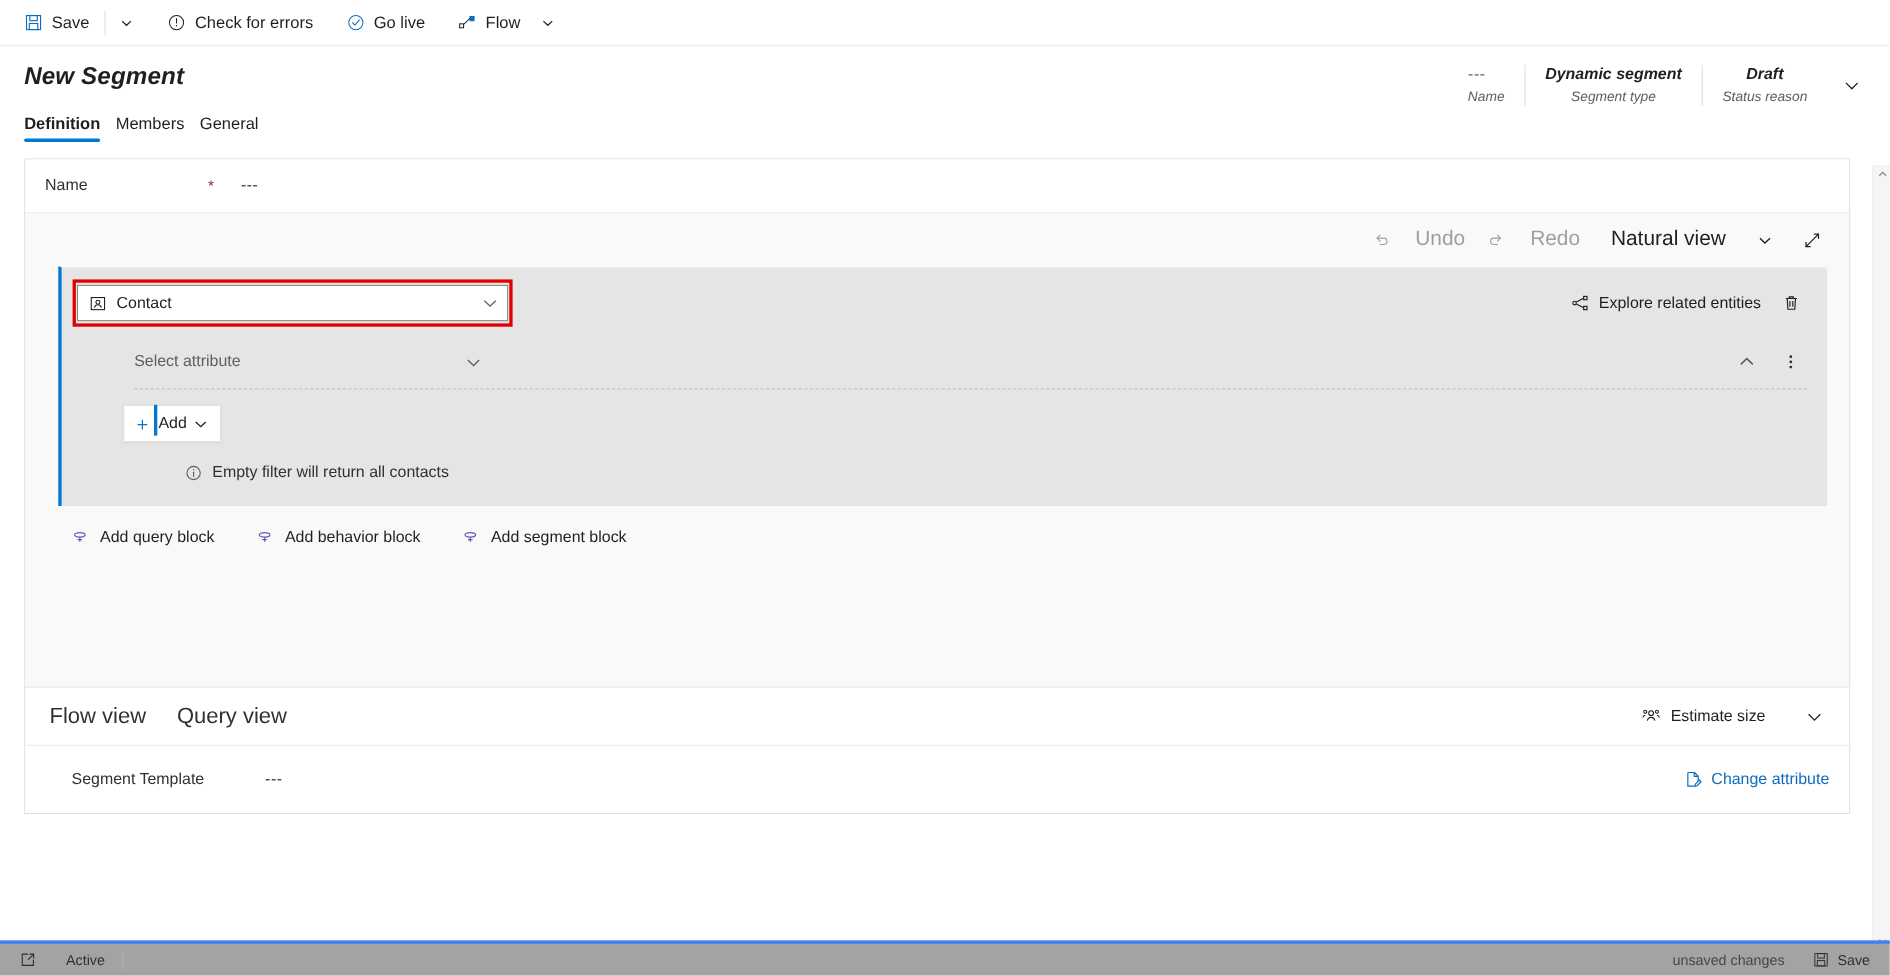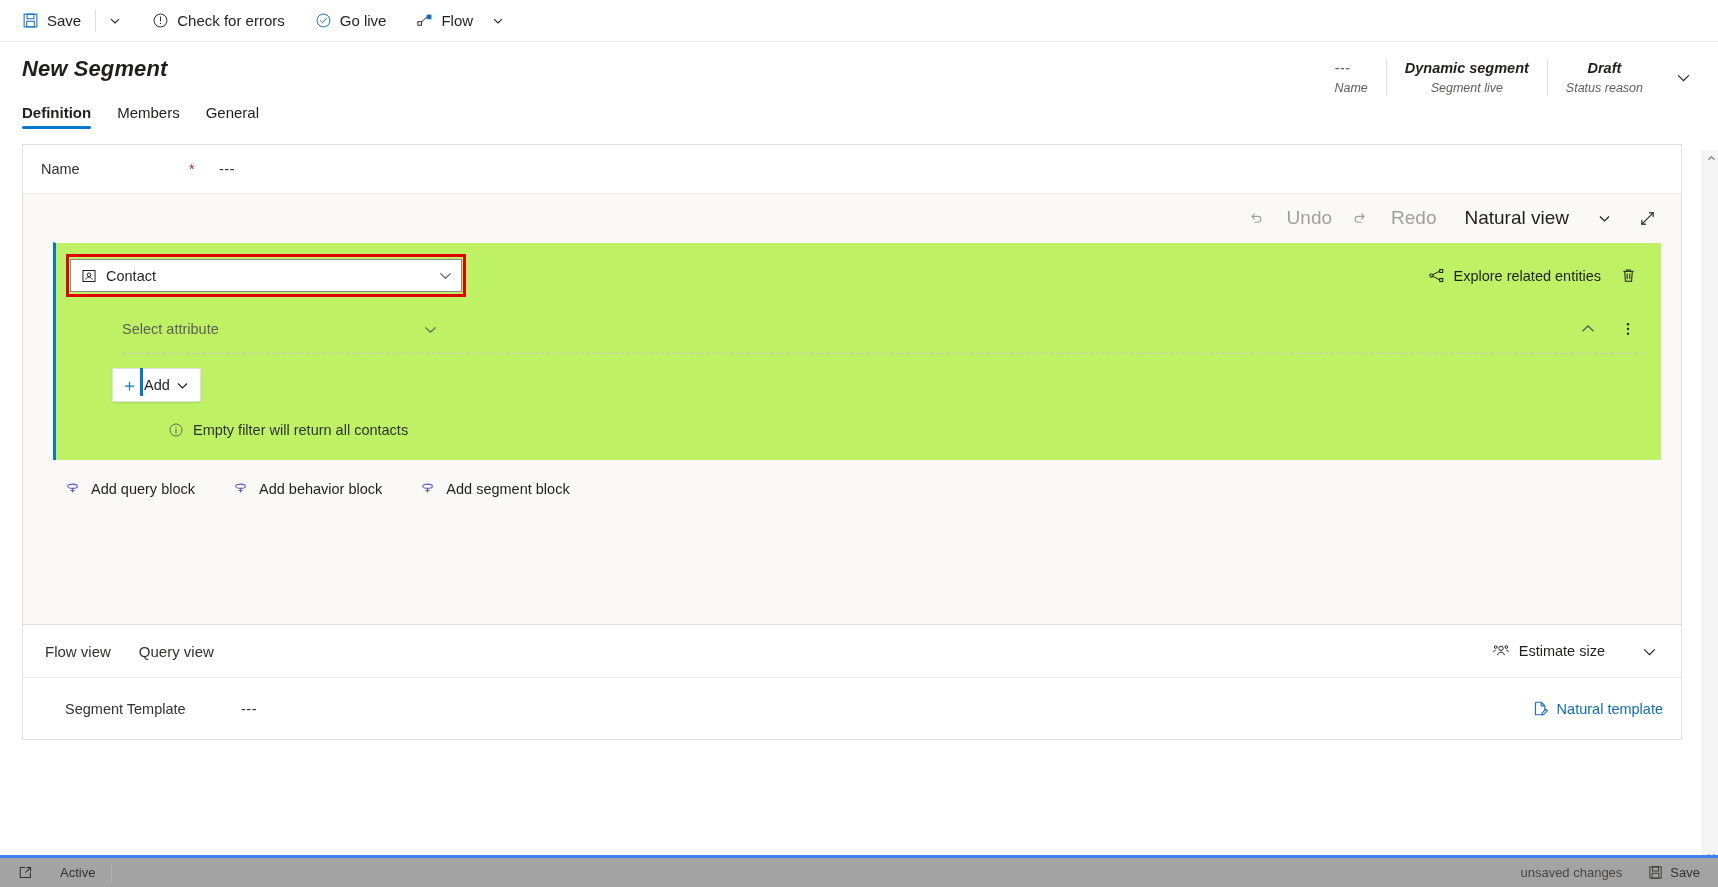--- a/index.html
+++ b/index.html
@@ -37,21 +37,21 @@
   .page-title { font-size: 22px; font-weight: 600; color: #201f1e; letter-spacing: .1px; }
   .hdr-right { display: flex; align-items: stretch; gap: 0; padding-top: 3px; }
   .hdr-field { padding: 0 18px; display: flex; flex-direction: column; gap: 3px; }
   .hdr-field + .hdr-field { border-left: 1px solid #e1dfdd; text-align: center; }
   .hdr-val { font-size: 14.5px; font-weight: 700; color: #201f1e; line-height: 18px; }
   .hdr-val.muted { font-weight: 400; color: #605e5c; letter-spacing: .5px; }
   .hdr-lbl { font-size: 12.5px; color: #605e5c; line-height: 16px; }
   .hdr-chev { display:flex; align-items:center; padding: 0 6px 0 14px; cursor: pointer; }
 
   
-  .tabs { display: flex; gap: 26px; padding: 0 22px; height: 36px; align-items: flex-start; }
+  .tabs { display: flex; gap: 14px; padding: 0 22px; height: 36px; align-items: flex-start; }
   .tab { font-size: 15px; color: #201f1e; cursor: pointer; padding-bottom: 8px; position: relative; }
   .tab.active { font-weight: 700; }
   .tab.active::after {
     content: ""; position: absolute; left: 0; right: 0; bottom: 0;
     height: 3px; background: #0078d4; border-radius: 2px;
   }
 
   
   .body-wrap { position: relative; padding: 4px 20px 0 22px; }
   .card { border: 1px solid #e1dfdd; background: #ffffff; width: 1660px; }
@@ -73,21 +73,21 @@
   .tb-item {
     display: flex; align-items: center; gap: 23px; height: 32px; padding: 0 8px;
     font-size: 19px; cursor: pointer; white-space: nowrap;
   }
   .tb-item.disabled { color: #a19f9d; cursor: default; }
   .tb-item.enabled { color: #201f1e; }
   .tb-icon-btn { display:flex; align-items:center; justify-content:center; width: 32px; height: 32px; cursor: pointer; }
 
   
   .qblock {
-    position: relative; margin: 0 22px 0 30px; background: #bef264;
+    position: relative; margin: 0 22px 0 30px; background: #e5e5e5;
     border-left: 3px solid #0078d4; padding: 16px 0 22px 0; width: 1608px;
     border-top: 1px solid #fff;
   }
   .qrow1 { display: flex; align-items: center; justify-content: space-between; padding: 0 18px 0 14px; }
   .entity-select {
     position: relative; width: 392px; height: 33px;
     border: 1px solid #8a8886; background: #fff;
     display: flex; align-items: center; padding: 0 8px 0 10px; gap: 9px;
     font-size: 14.5px; color: #201f1e; cursor: pointer;
   }
@@ -132,21 +132,21 @@
   .block-links { display: flex; gap: 38px; padding: 20px 0 0 42px; }
   .block-link { display: flex; align-items: center; gap: 9px; font-size: 14.5px; color: #201f1e; cursor: pointer; }
 
   
   .bottom-panel { border-top: 1px solid #e1dfdd; background: #fff; }
   .bp-row1 {
     height: 52px; display: flex; align-items: center; justify-content: space-between;
     padding: 0 14px 0 22px;
   }
   .bp-views { display: flex; gap: 28px; }
-  .bp-view { font-size: 15px; color: #323130; cursor: pointer; }
+  .bp-view { font-size: 20px; color: #323130; cursor: pointer; }
   .bp-right { display: flex; align-items: center; gap: 2px; }
   .bp-row2 {
     height: 62px; display: flex; align-items: center; justify-content: space-between;
     padding: 0 18px 0 42px; border-top: 1px solid #edebe9;
   }
   .bp-lbl { font-size: 14.5px; color: #323130; width: 176px; }
   .bp-val { font-size: 14.5px; color: #323130; letter-spacing: .5px; }
   .bp-left { display: flex; align-items: center; }
   .change-tpl {
     display: flex; align-items: center; gap: 8px; font-size: 14.5px;
@@ -243,21 +243,21 @@
 
   <div class="page-header">
     <div class="page-title">New Segment</div>
     <div class="hdr-right">
       <div class="hdr-field">
         <div class="hdr-val muted">---</div>
         <div class="hdr-lbl">Name</div>
       </div>
       <div class="hdr-field">
         <div class="hdr-val">Dynamic segment</div>
-        <div class="hdr-lbl">Segment live</div>
+        <div class="hdr-lbl">Segment type</div>
       </div>
       <div class="hdr-field">
         <div class="hdr-val">Draft</div>
         <div class="hdr-lbl">Status reason</div>
       </div>
       <div class="hdr-chev">
         <span class="ico">
           <svg width="17" height="17" viewBox="0 0 16 16" fill="none" stroke="#201f1e" stroke-width="1.1">
             <path d="M3 6 L8 11 L13 6"></path>
           </svg>
@@ -495,21 +495,21 @@
           </div>
           <div class="change-tpl">
             <span class="ico">
               <svg width="17" height="17" viewBox="0 0 18 18" fill="none" stroke="#0f6cbd" stroke-width="1.15" stroke-linejoin="round">
                 <path d="M3.6 2.4 H10 L13.6 6 V11"></path>
                 <path d="M3.6 2.4 V15.6 H9.4"></path>
                 <path d="M9.8 2.6 V6.2 H13.4"></path>
                 <path d="M14.6 9.6 L16.3 11.3 L12.2 15.4 L10.2 15.9 L10.7 13.9 Z"></path>
               </svg>
             </span>
-            <span>Natural template</span>
+            <span>Change attribute</span>
           </div>
         </div>
       </div>
 
     </div>
   </div>
 
   <div class="vscroll">
     <div class="vscroll-up">
       <svg width="9" height="9" viewBox="0 0 10 10" fill="none" stroke="#8a8886" stroke-width="1.4">

